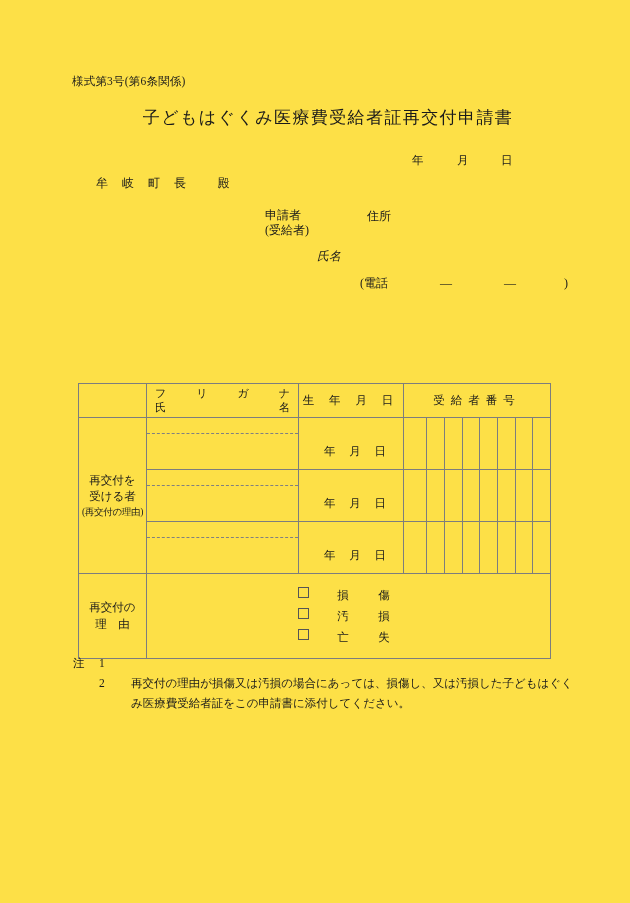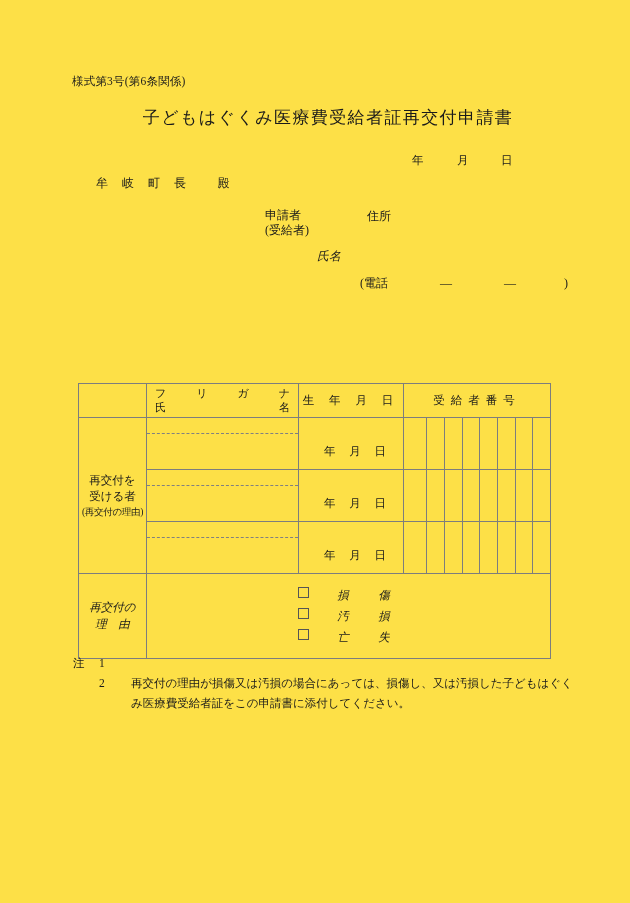--- a/index.html
+++ b/index.html
@@ -210,21 +210,21 @@
     height: 100%;
     width: 100%;
   }
   .num-inner .ncell {
     flex: 1 1 0;
     border-right: 1px solid #7d7d7d;
   }
   .num-inner .ncell:last-child { border-right: none; }
   .num-inner .ncell.lead { flex: 1.35 1 0; }
 
-  .reason-row td { height: 84px; font-style: italic; }
+  .reason-row td { height: 84px; }
   .reason-label {
     font-size: 11.5px;
     line-height: 17px;
     text-align: center;
   }
 
   .reason-body {
     text-align: left;
     padding: 9px 0 0 98px;
     vertical-align: top;

